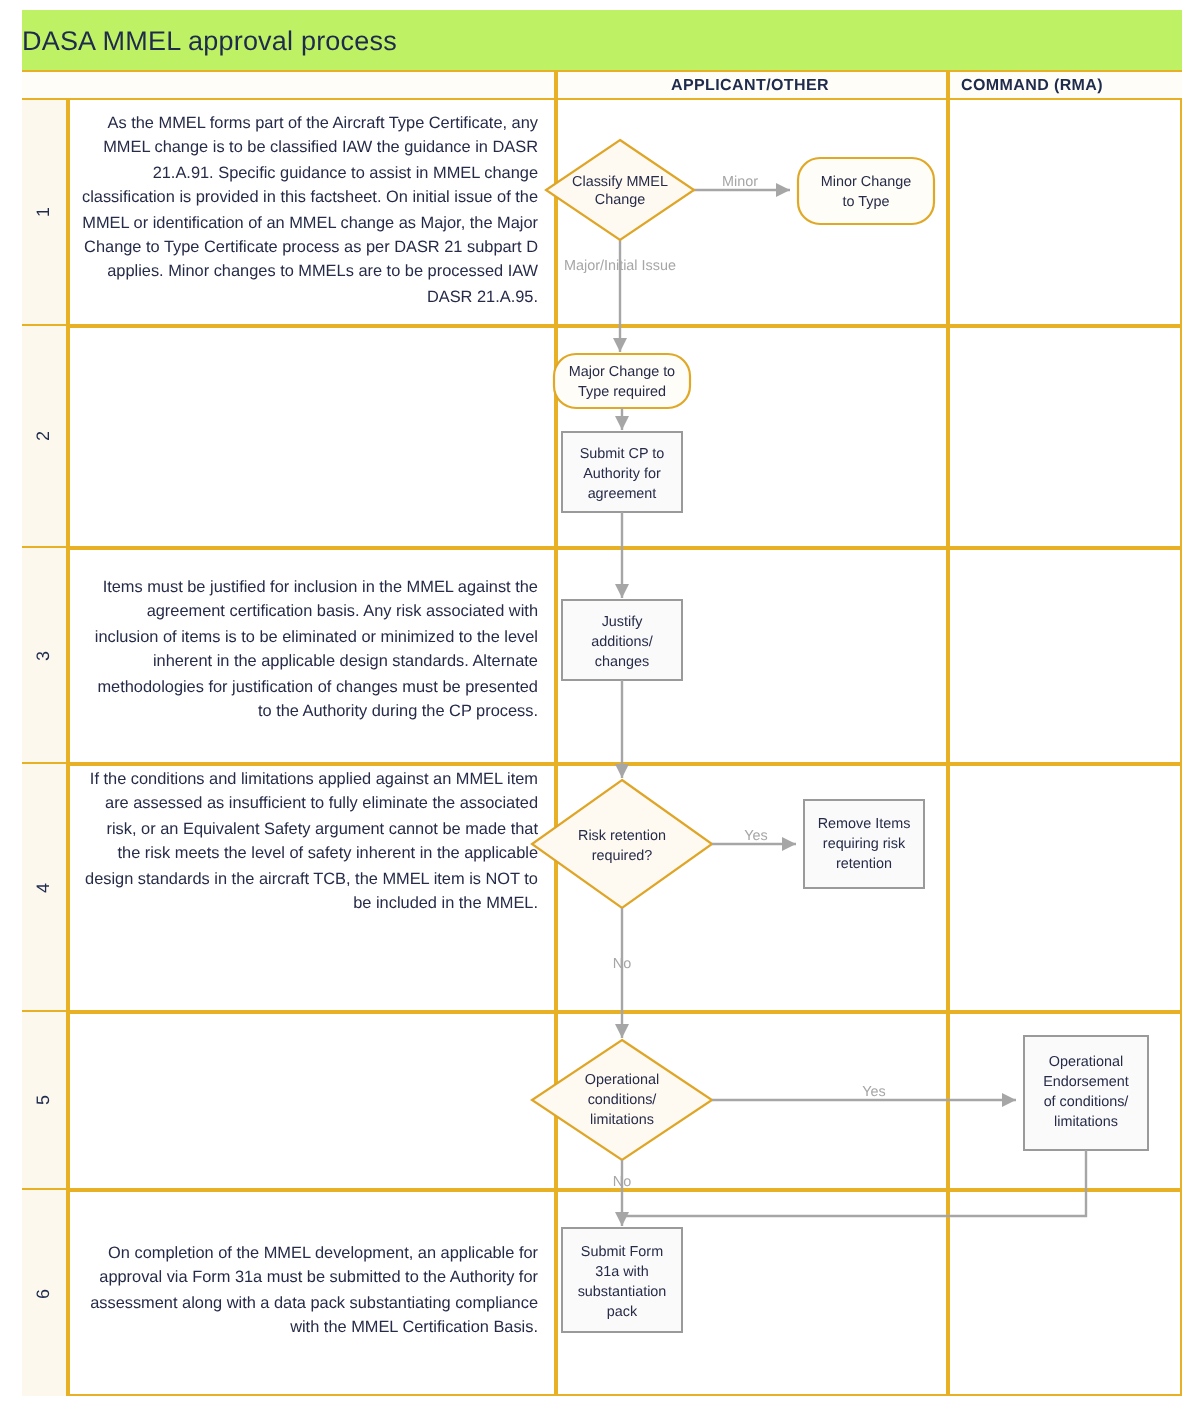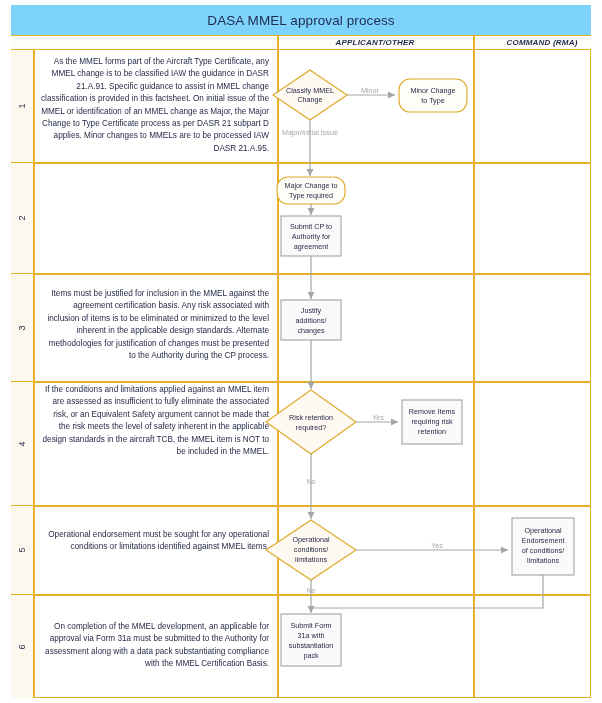--- a/index.html
+++ b/index.html
@@ -21,46 +21,45 @@
     border:1.5px solid #E8B024;
     box-sizing:border-box;
     background:#fff;
   }
 
   
   .title-band{
     position:absolute;
     left:11px;top:5px;
     width:580px;height:31px;
-    background:#7dd3fc;
+    background:#bef264;
     border-bottom:1.5px solid #E8B024;
     box-sizing:border-box;
-    display:flex;align-items:center;justify-content:center;
+    display:flex;align-items:center;justify-content:flex-start;
   }
   .title-band .t{
     font-size:13.5px;color:#1F2B4D;letter-spacing:.1px;
   }
 
   
   .head-band{
     position:absolute;
     left:11px;top:36px;
     width:580px;height:14px;
     background:#FFFDF8;
     border-bottom:1.5px solid #E8B024;
     box-sizing:border-box;
-    font-style:italic;
   }
   .head-band .lane{
     position:absolute;top:0;height:13px;
     display:flex;align-items:center;justify-content:center;
     font-size:8px;color:#1F2B4D;font-weight:bold;letter-spacing:.2px;
   }
   .lane-applicant{left:266px;width:196px;}
-  .lane-command{left:472px;width:118px;}
+  .lane-command{left:446px;width:118px;}
 
   
   .vline{
     position:absolute;width:1.5px;background:#E8B024;
   }
   .v-num{left:33px;top:50px;height:648px;}   
   .v-app{left:277px;top:36px;height:662px;}  
   .v-cmd{left:473px;top:36px;height:662px;}  
 
   
@@ -139,21 +138,20 @@
   <div class="numcell" style="top:506px;height:88px">
       <span>5</span>
     </div>
   <div class="numcell" style="top:595px;height:103px">
       <span>6</span>
     </div>
 
   <div class="desc" style="top:56px">As the MMEL forms part of the Aircraft Type Certificate, any MMEL change is to be classified IAW the guidance in DASR 21.A.91. Specific guidance to assist in MMEL change classification is provided in this factsheet. On initial issue of the MMEL or identification of an MMEL change as Major, the Major Change to Type Certificate process as per DASR 21 subpart D applies. Minor changes to MMELs are to be processed IAW DASR 21.A.95.</div>
   <div class="desc" style="top:288px">Items must be justified for inclusion in the MMEL against the agreement certification basis. Any risk associated with inclusion of items is to be eliminated or minimized to the level inherent in the applicable design standards. Alternate methodologies for justification of changes must be presented to the Authority during the CP process.</div>
   <div class="desc" style="top:384px">If the conditions and limitations applied against an MMEL item are assessed as insufficient to fully eliminate the associated risk, or an Equivalent Safety argument cannot be made that the risk meets the level of safety inherent in the applicable design standards in the aircraft TCB, the MMEL item is NOT to be included in the MMEL.</div>
-  <div class="desc" style="top:529px">Operational endorsement must be sought for any operational conditions or limitations identified against MMEL items.</div>
   <div class="desc" style="top:621px">On completion of the MMEL development, an applicable for approval via Form 31a must be submitted to the Authority for assessment along with a data pack substantiating compliance with the MMEL Certification Basis.</div>
 
   <svg id="flow" viewBox="0 0 602 703">
     <defs>
       <marker id="ah" markerWidth="7" markerHeight="7" refX="6" refY="3" orient="auto">
         <path d="M0,0 L6,3 L0,6 z" fill="#A6A6A6"></path>
       </marker>
     </defs>
 
     <g>

